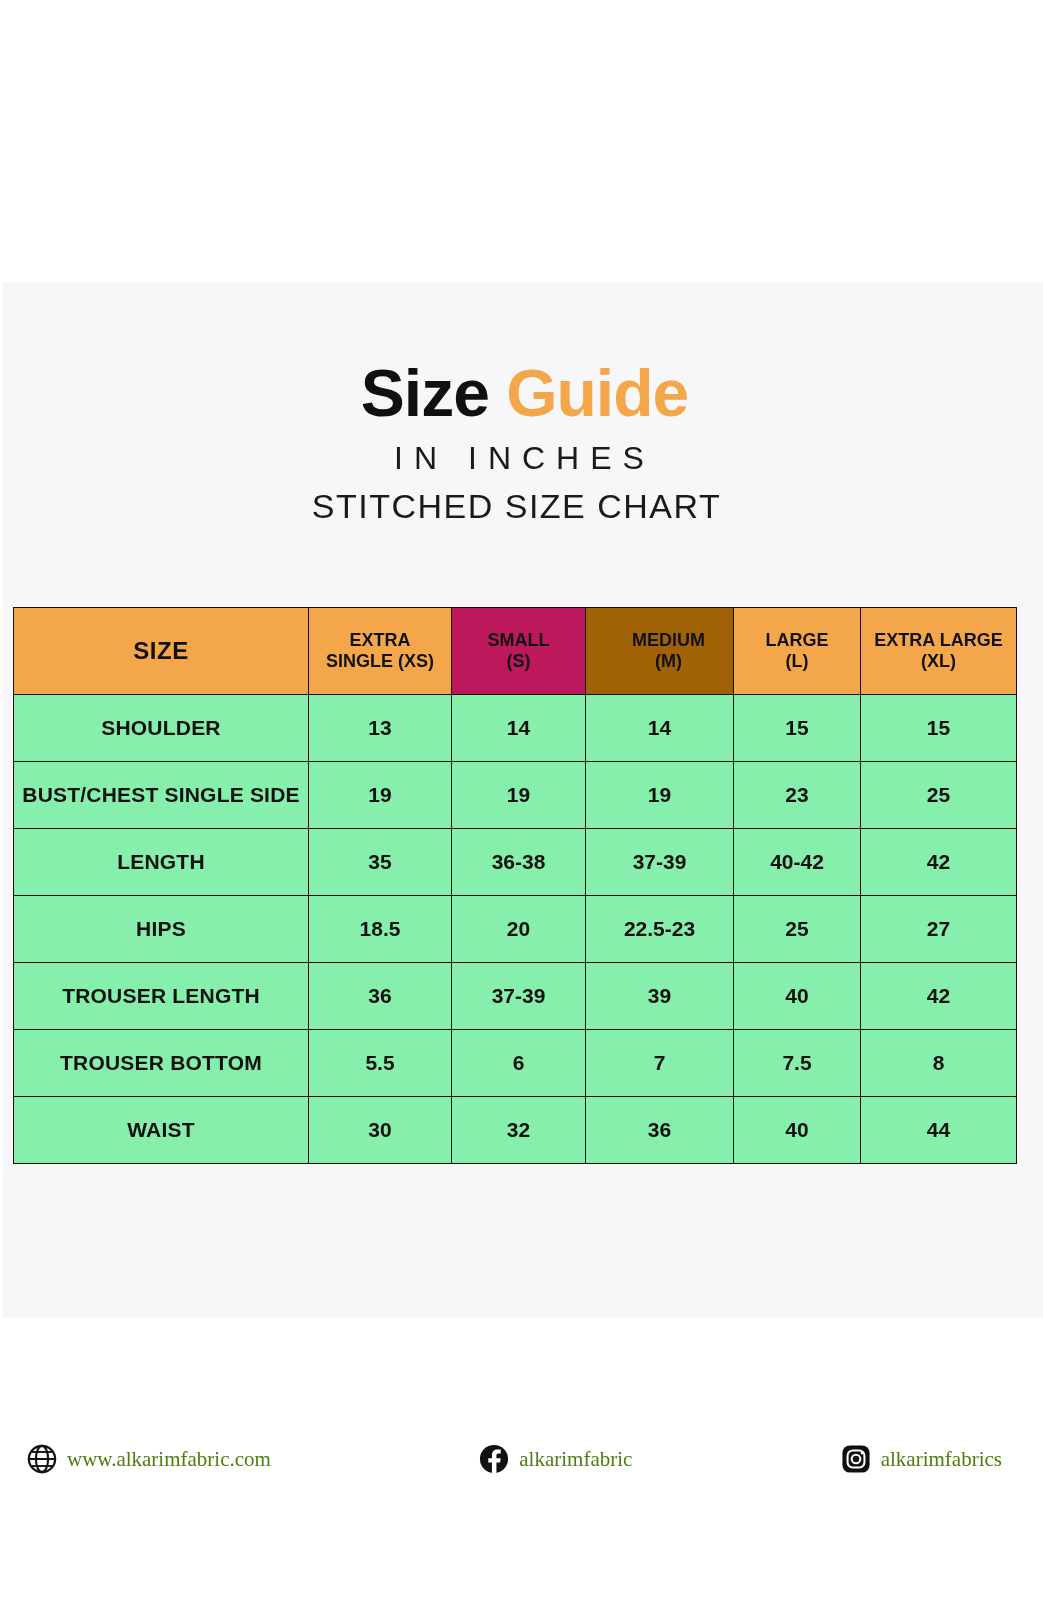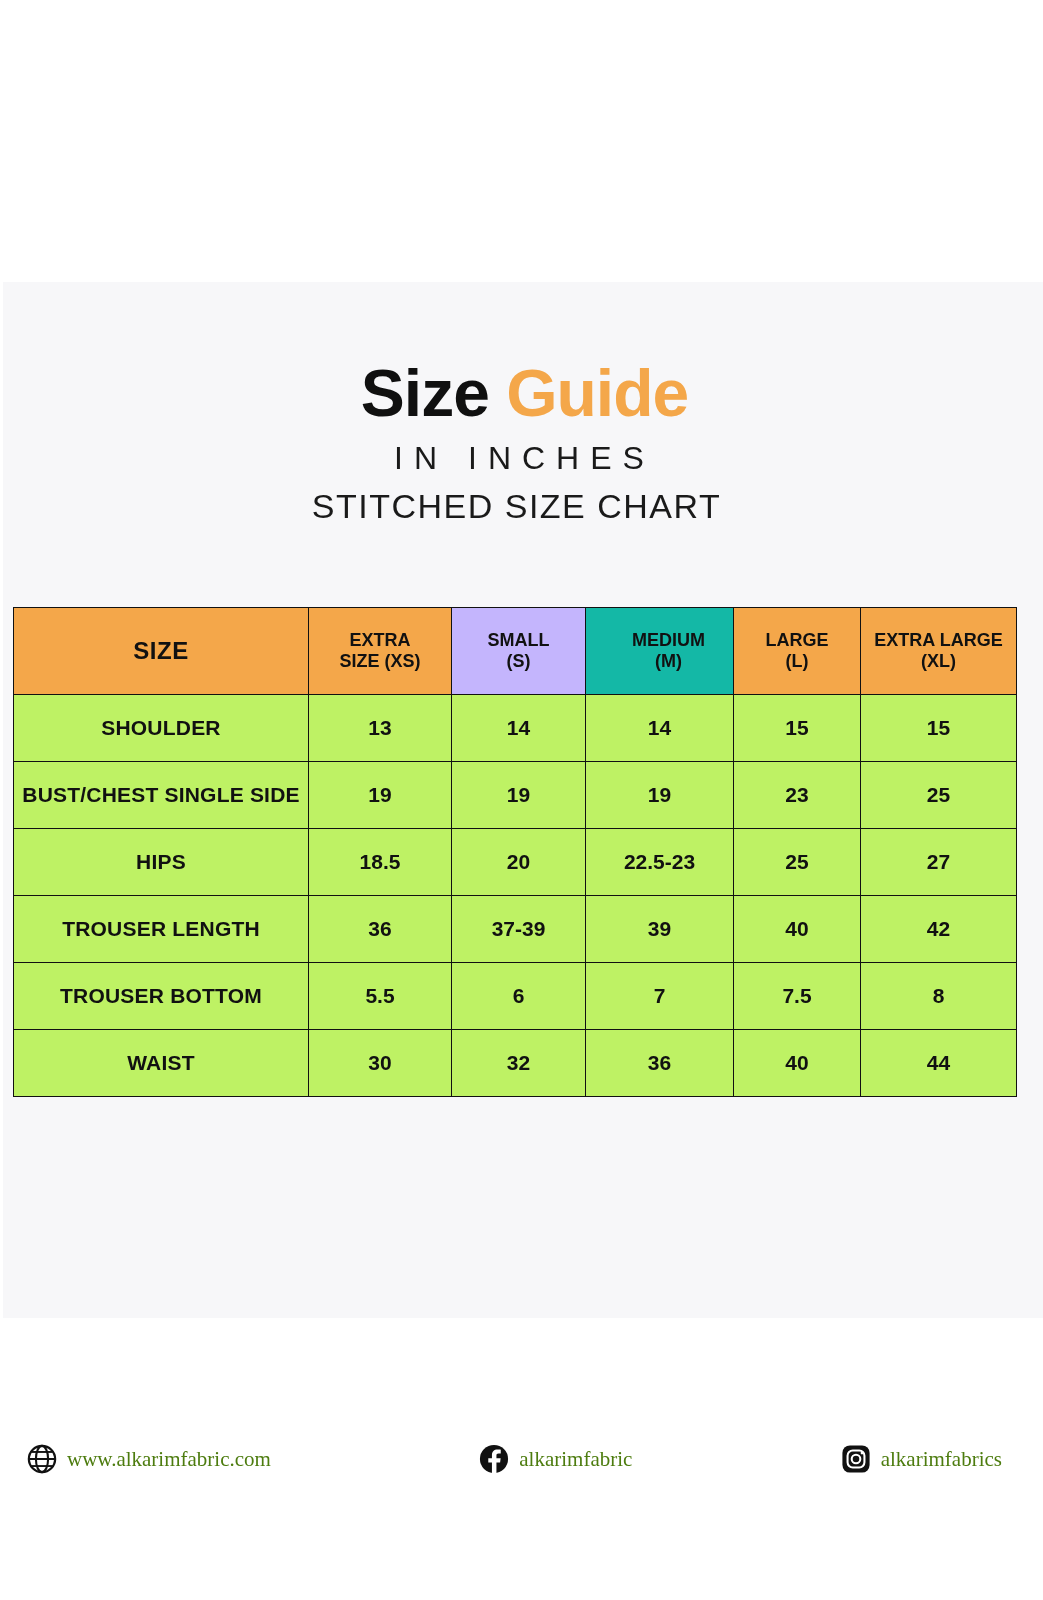--- a/index.html
+++ b/index.html
@@ -76,21 +76,21 @@
     font-weight: 700;
     line-height: 1.18;
     height: 78px;
     padding: 4px 2px;
   }
   thead th.first-col {
     font-size: 24px;
     letter-spacing: 0.5px;
   }
   tbody td {
-    background: #bef264;
+    background: #86efac;
     height: 60px;
     font-size: 21px;
     font-weight: 700;
     padding: 3px 2px;
   }
   tbody td.label {
     font-size: 21px;
     font-weight: 700;
     letter-spacing: 0.2px;
   }
@@ -149,27 +149,27 @@
           <col class="c2">
           <col class="c3">
           <col class="c4">
           <col class="c5">
       </colgroup>
       <thead>
         <tr>
           <th class="first-col" style="background: rgb(244, 167, 74);">SIZE</th>
           <th style="background: rgb(244, 167, 74);">
             <span>EXTRA</span><br>
-            <span>SIZE (XS)</span>
-          </th>
-          <th style="background: #c4b5fd;">
+            <span>SINGLE (XS)</span>
+          </th>
+          <th style="background: #be185d;">
             <span>SMALL</span><br>
             <span>(S)</span>
           </th>
-          <th style="background: #14b8a6; padding-left: 20px;">
+          <th style="background: #a16207; padding-left: 20px;">
             <span>MEDIUM</span><br>
             <span>(M)</span>
           </th>
           <th style="background: rgb(244, 167, 74);">
             <span>LARGE</span><br>
             <span>(L)</span>
           </th>
           <th style="background: rgb(244, 167, 74);">
             <span>EXTRA LARGE</span><br>
             <span>(XL)</span>
@@ -185,20 +185,28 @@
           <td>15</td>
           <td>15</td>
         </tr>
         <tr>
           <td class="label">BUST/CHEST SINGLE SIDE</td>
           <td>19</td>
           <td>19</td>
           <td>19</td>
           <td>23</td>
           <td>25</td>
+        </tr>
+        <tr>
+          <td class="label">LENGTH</td>
+          <td>35</td>
+          <td>36-38</td>
+          <td>37-39</td>
+          <td>40-42</td>
+          <td>42</td>
         </tr>
         <tr>
           <td class="label">HIPS</td>
           <td>18.5</td>
           <td>20</td>
           <td>22.5-23</td>
           <td>25</td>
           <td>27</td>
         </tr>
         <tr>

